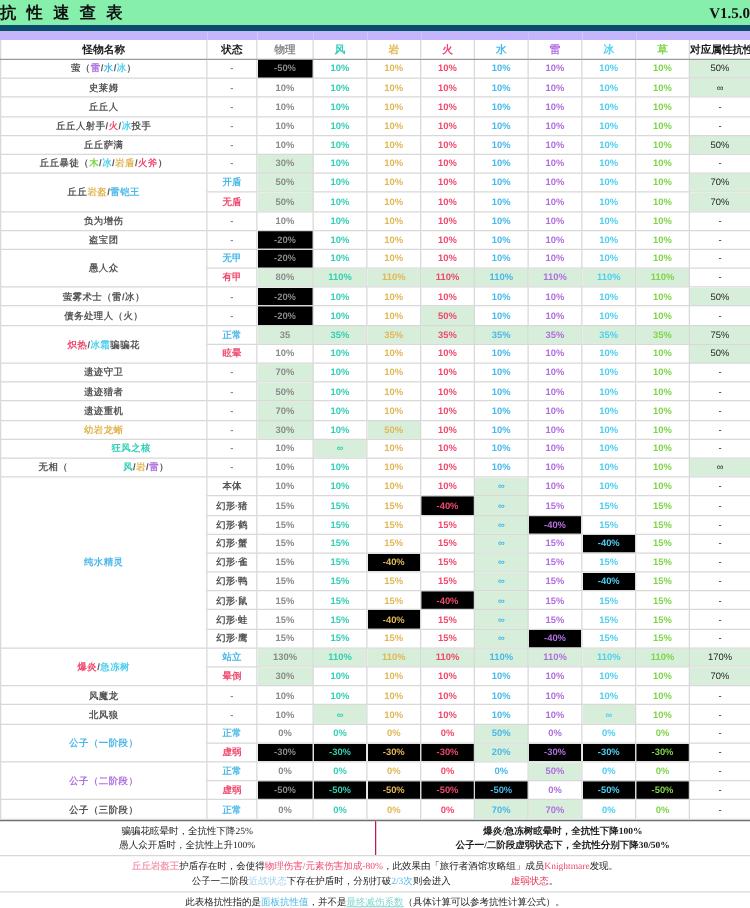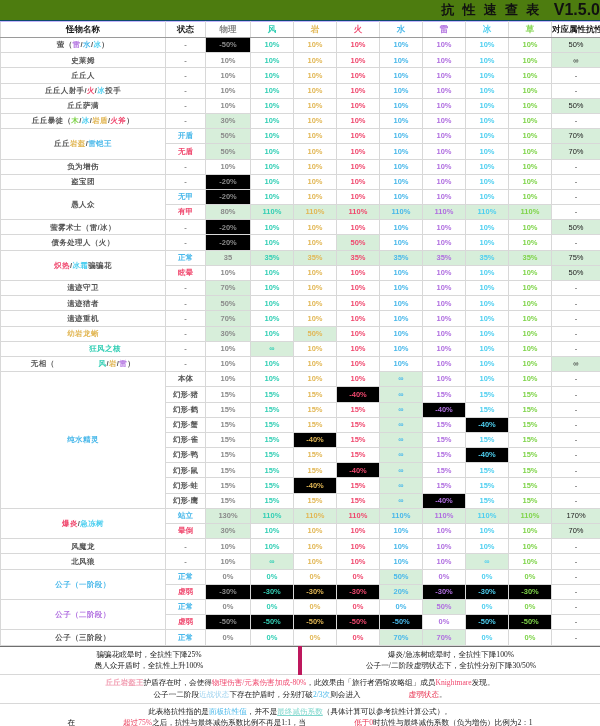--- a/index.html
+++ b/index.html
@@ -5,48 +5,48 @@
   html,body{margin:0;padding:0;}
   body{
     width:600px;height:726px;background:#ffffff;
     font-family:"Liberation Serif","DejaVu Serif",serif;
     color:#1a1a1a;overflow:hidden;
   }
   #wrap{width:600px;height:726px;position:relative;box-sizing:border-box;}
 
   
   .title-bar{
-    height:20px;display:flex;align-items:center;justify-content:flex-end;
-    border-bottom:1px solid #0c4a6e;background:#4d7c0f;
+    height:20px;display:flex;align-items:center;justify-content:space-between;
+    border-bottom:5px solid #0c4a6e;background:#86efac;
   }
   .title-bar .t{
     font-size:13px;font-weight:bold;letter-spacing:2.5px;color:#111;
     font-family:"Liberation Serif","DejaVu Serif",serif;
   }
   .title-bar .v{
-    font-size:16px;font-weight:bold;margin-left:12px;letter-spacing:0px;color:#111;
-    font-family:Liberation Sans, sans-serif;
+    font-size:12px;font-weight:bold;margin-left:12px;letter-spacing:0px;color:#111;
+    font-family:Liberation Serif, serif;
   }
 
   
   table.res{
     width:600px;border-collapse:collapse;table-layout:fixed;
   }
   table.res td,table.res th{
     border:1px solid #d8d8d8;
     font-size:7.5px;line-height:1;
     text-align:center;vertical-align:middle;
     padding:0;height:14.2px;
     font-family:"Liberation Sans","DejaVu Sans",sans-serif;
     overflow:hidden;white-space:nowrap;
   }
   table.res th{
     font-size:8.5px;font-weight:bold;height:15px;
     font-family:"Liberation Serif","DejaVu Serif",serif;
-    border-top:1px solid #c4b5fd;border-bottom:1px solid #9a9a9a;
+    border-top:7px solid #c4b5fd;border-bottom:1px solid #9a9a9a;
   }
   td.name{
     font-size:8.6px;font-weight:bold;color:#111;
     font-family:"Liberation Serif","DejaVu Serif",serif;
     letter-spacing:0.4px;
   }
   td.state{
     font-size:8.4px;font-weight:bold;
     font-family:"Liberation Serif","DejaVu Serif",serif;
   }
@@ -88,21 +88,21 @@
 
   
   .notes{width:600px;border-collapse:collapse;table-layout:fixed;}
   .notes td{
     border:1px solid #d8d8d8;border-left:none;border-right:none;
     text-align:center;vertical-align:middle;
     font-size:7.6px;line-height:1.55;padding:2px 13px;
     font-family:"Liberation Serif","DejaVu Serif",serif;
     color:#1a1a1a;
   }
-  .notes td.half{border-left:4px solid #be185d;}
+  .notes td.half{border-left:1px solid #be185d;font-weight:bold;}
   .notes tr.thick td{border-top:1px solid #6f6f6f;}
   .big{font-size:8.6px;line-height:1.75;}
   .nl{display:block;}
   .pink{color:#f2a0b4;font-weight:bold;}
   .red{color:#e8304f;margin-left:48px;}
   .red2{color:#f0486e;}
   .blue{color:#49b8ea;}
   .lblue{color:#9fd3ef;}
   .teal{color:#7fd7cd;text-decoration:underline;}
 </style>

